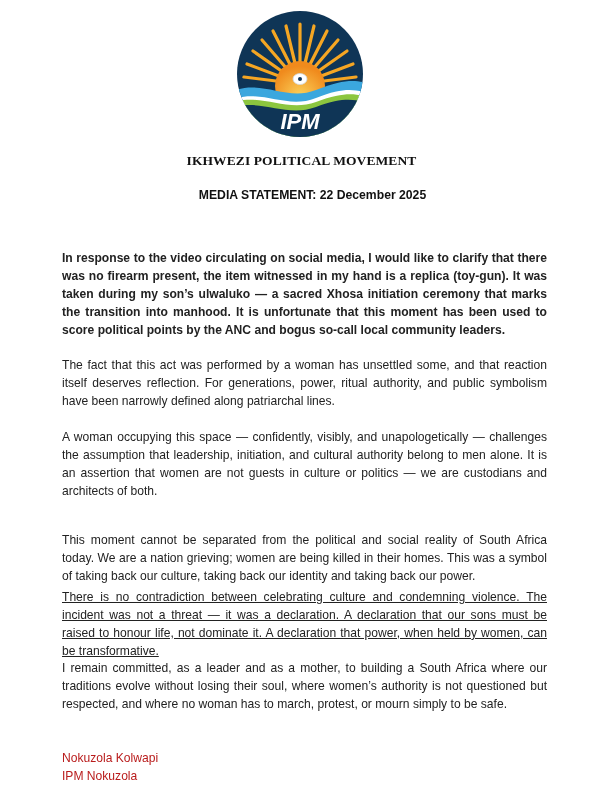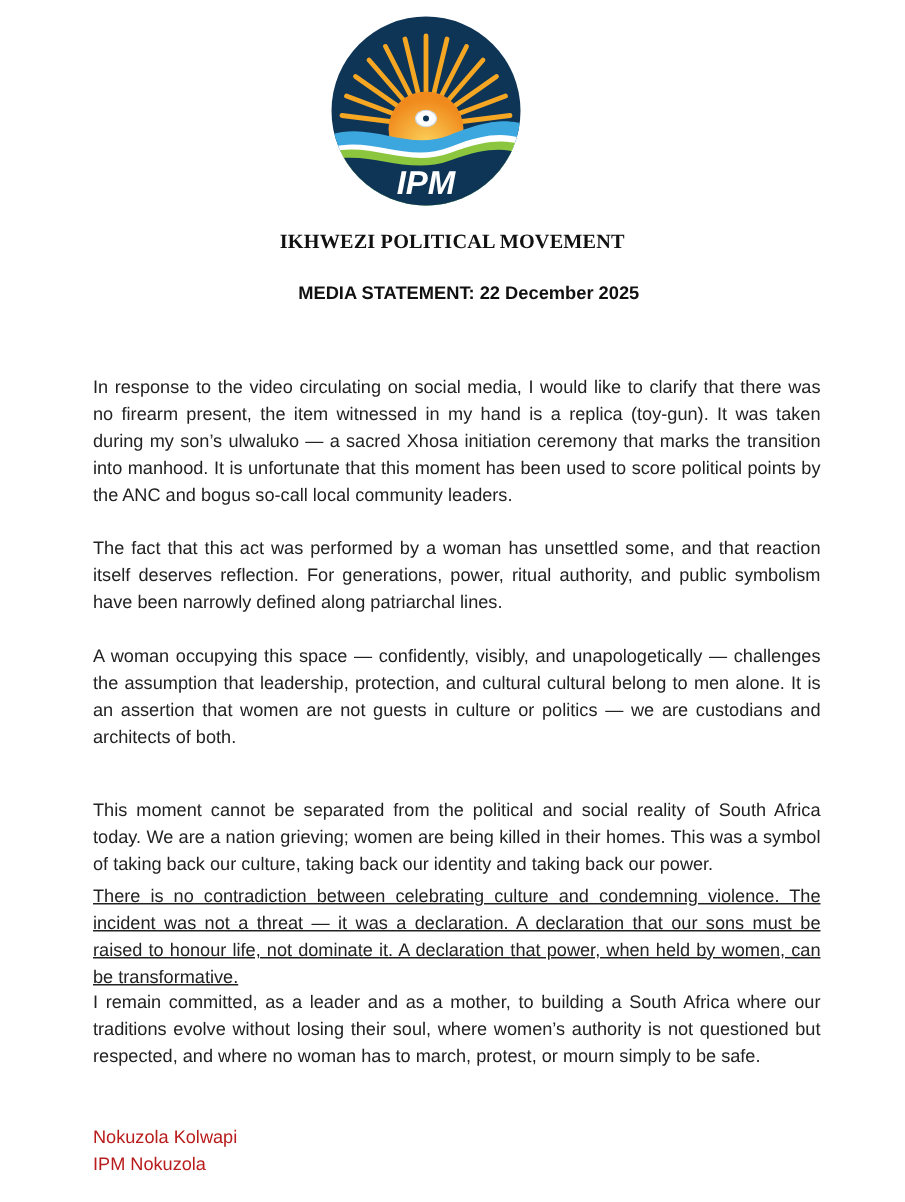--- a/index.html
+++ b/index.html
@@ -1,22 +1,22 @@
 <!DOCTYPE html>
 <html><head>
 <meta charset="utf-8">
 <style>
   html, body { margin: 0; padding: 0; background: #ffffff; }
   body { width: 603px; height: 801px; position: relative; overflow: hidden; font-family: "Liberation Sans", sans-serif; color: #1e1e1e; }
-  .logo { position: absolute; left: 220px; top: 10px; width: 128px; height: 128px; }
+  .logo { position: absolute; left: 236px; top: 10px; width: 128px; height: 128px; }
   .org-name { position: absolute; top: 153px; left: 0; width: 603px; text-align: center; font-family: "Liberation Serif", serif; font-weight: bold; font-size: 13.5px; letter-spacing: 0.1px; color: #111; }
   .statement-title { position: absolute; top: 188px; left: 0; width: 603px; text-align: center; font-family: "Liberation Sans", sans-serif; font-weight: bold; font-size: 12.2px; color: #111; margin-left: 11px; }
   .body { position: absolute; left: 62px; top: 250px; width: 485px; }
   .para { margin: 0; font-size: 12.1px; line-height: 17.9px; text-align: justify; color: #222; }
-  .p1 { position: absolute; top: 0; }
+  .p1 { position: absolute; top: 0; font-weight: bold; }
   .p2 { position: absolute; top: 107px; }
   .p3 { position: absolute; top: 179px; }
   .p4 { position: absolute; top: 282px; }
   .p5 { position: absolute; top: 339px; text-decoration: underline; }
   .p6 { position: absolute; top: 410px; }
   .signature { position: absolute; left: 62px; top: 749px; font-size: 12.1px; line-height: 18px; color: #b91c1c; }
   .signature div { white-space: nowrap; }
 </style>
 </head>
 <body>
@@ -60,21 +60,21 @@
     <text x="64" y="119" text-anchor="middle" font-family="Liberation Sans, sans-serif" font-weight="bold" font-style="italic" font-size="22" fill="#ffffff">IPM</text>
   </svg>
 </div>
 
 <div class="org-name">IKHWEZI POLITICAL MOVEMENT</div>
 <div class="statement-title">MEDIA STATEMENT: 22 December 2025</div>
 
 <div class="body">
   <p class="para p1">In response to the video circulating on social media, I would like to clarify that there was no firearm present, the item witnessed in my hand is a replica (toy-gun). It was taken during my son’s ulwaluko — a sacred Xhosa initiation ceremony that marks the transition into manhood. It is unfortunate that this moment has been used to score political points by the ANC and bogus so-call local community leaders.</p>
   <p class="para p2">The fact that this act was performed by a woman has unsettled some, and that reaction itself deserves reflection. For generations, power, ritual authority, and public symbolism have been narrowly defined along patriarchal lines.</p>
-  <p class="para p3">A woman occupying this space — confidently, visibly, and unapologetically — challenges the assumption that leadership, protection, and cultural cultural belong to men alone. It is an assertion that women are not guests in culture or politics — we are custodians and architects of both.</p>
+  <p class="para p3">A woman occupying this space — confidently, visibly, and unapologetically — challenges the assumption that leadership, initiation, and cultural authority belong to men alone. It is an assertion that women are not guests in culture or politics — we are custodians and architects of both.</p>
   <p class="para p4">This moment cannot be separated from the political and social reality of South Africa today. We are a nation grieving; women are being killed in their homes. This was a symbol of taking back our culture, taking back our identity and taking back our power.</p>
   <p class="para p5">There is no contradiction between celebrating culture and condemning violence. The incident was not a threat — it was a declaration. A declaration that our sons must be raised to honour life, not dominate it. A declaration that power, when held by women, can be transformative.</p>
   <p class="para p6">I remain committed, as a leader and as a mother, to building a South Africa where our traditions evolve without losing their soul, where women’s authority is not questioned but respected, and where no woman has to march, protest, or mourn simply to be safe.</p>
 </div>
 
 <div class="signature">
   <div>Nokuzola Kolwapi</div>
   <div>IPM Nokuzola</div>
 </div>
 

